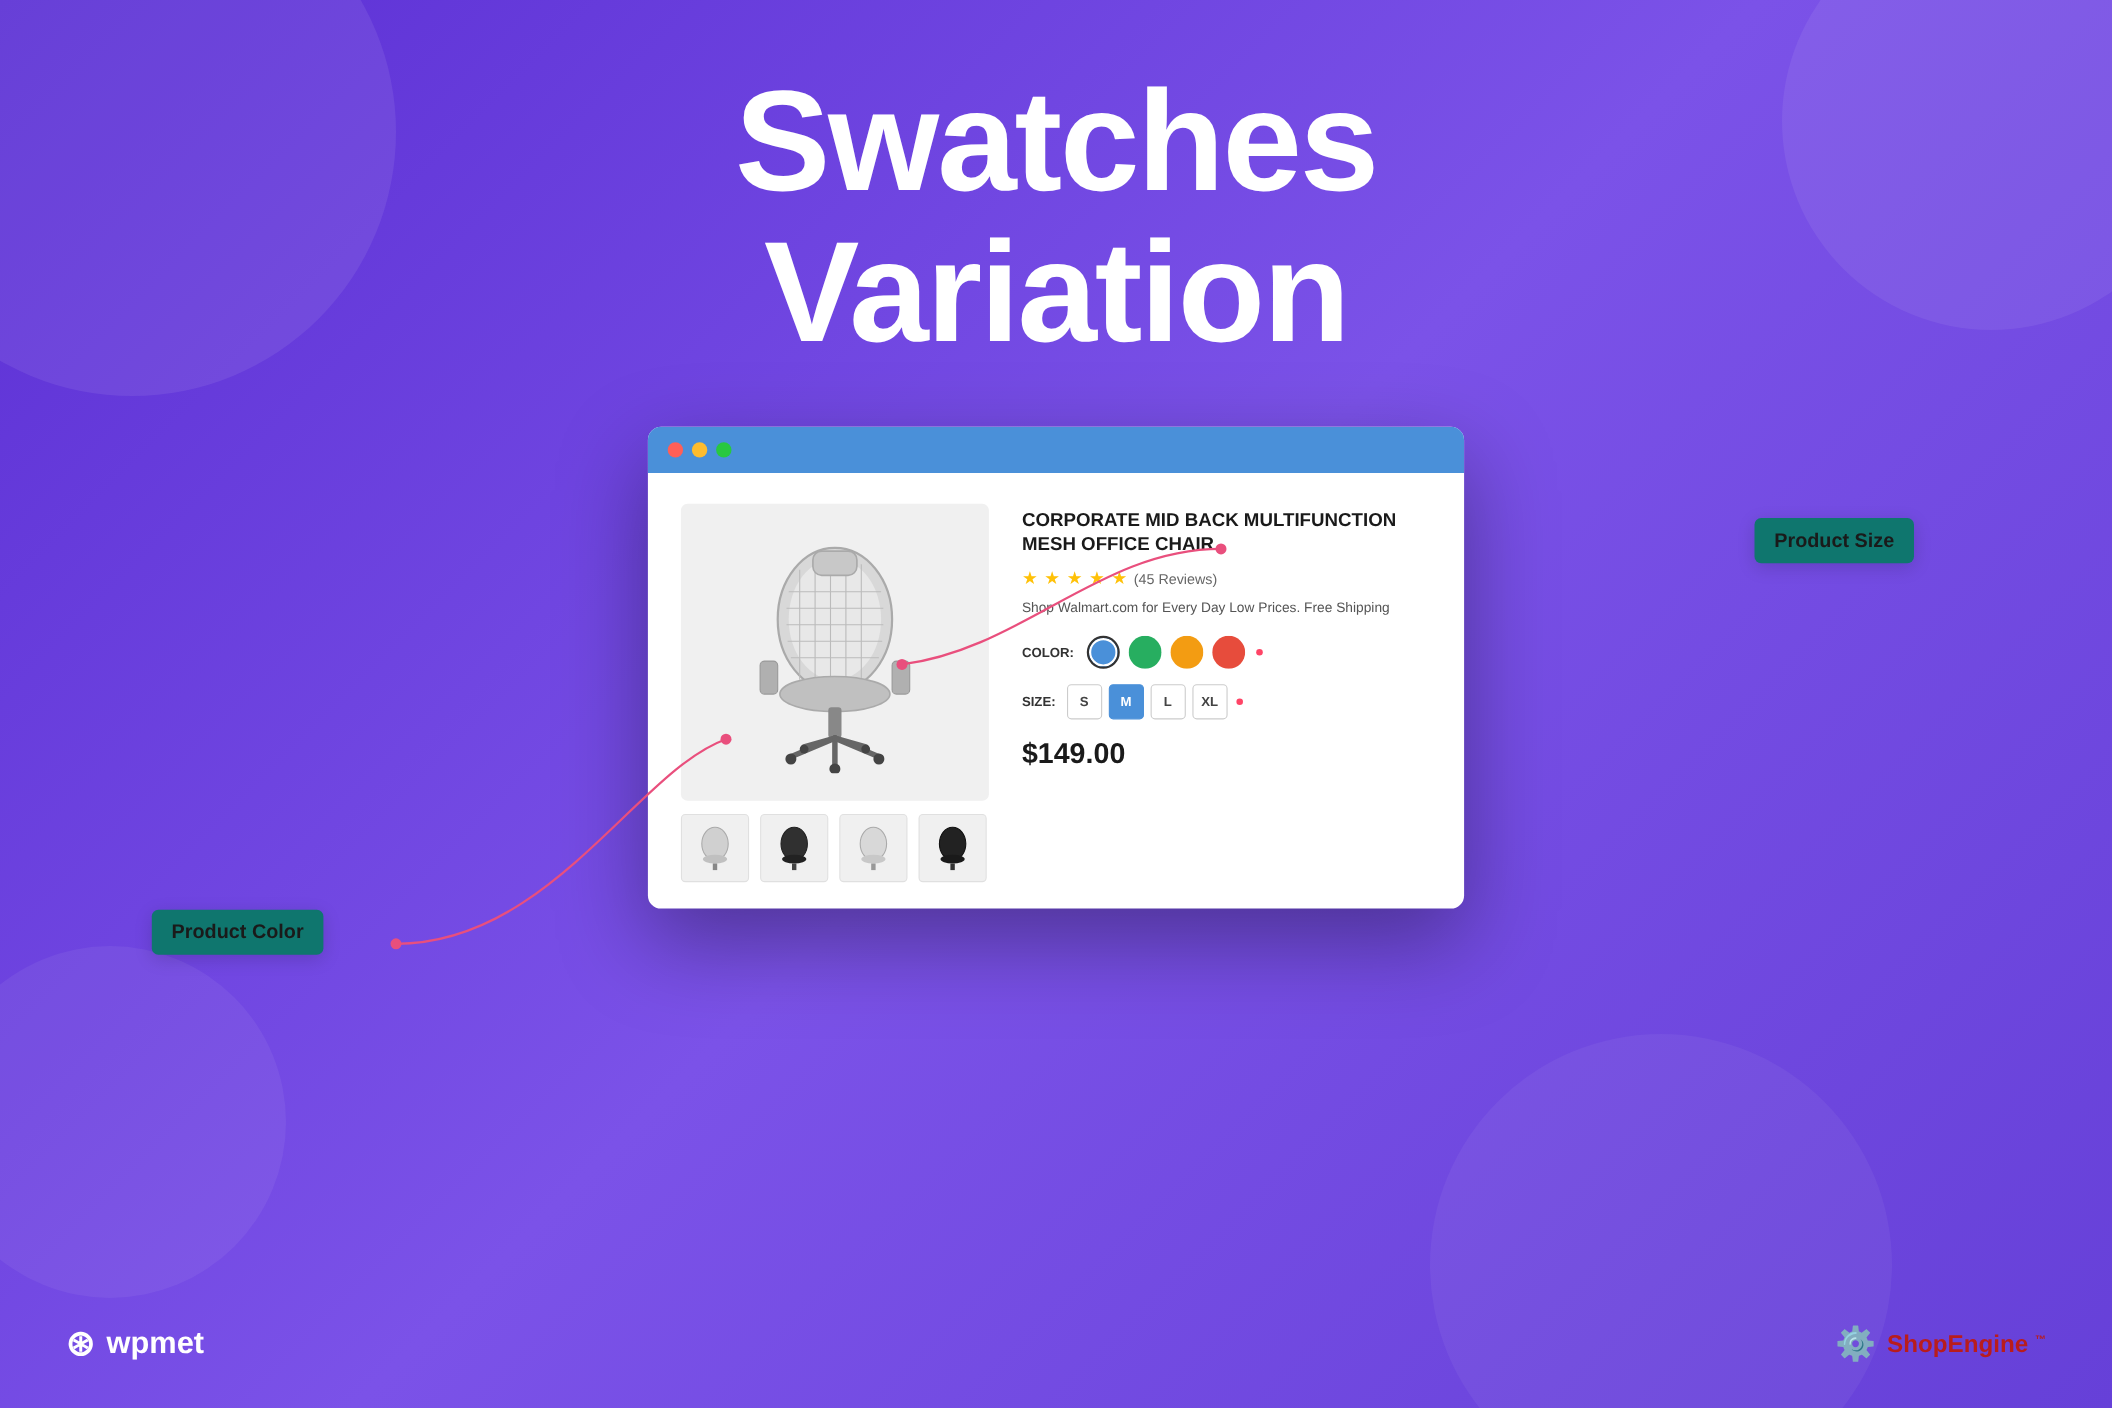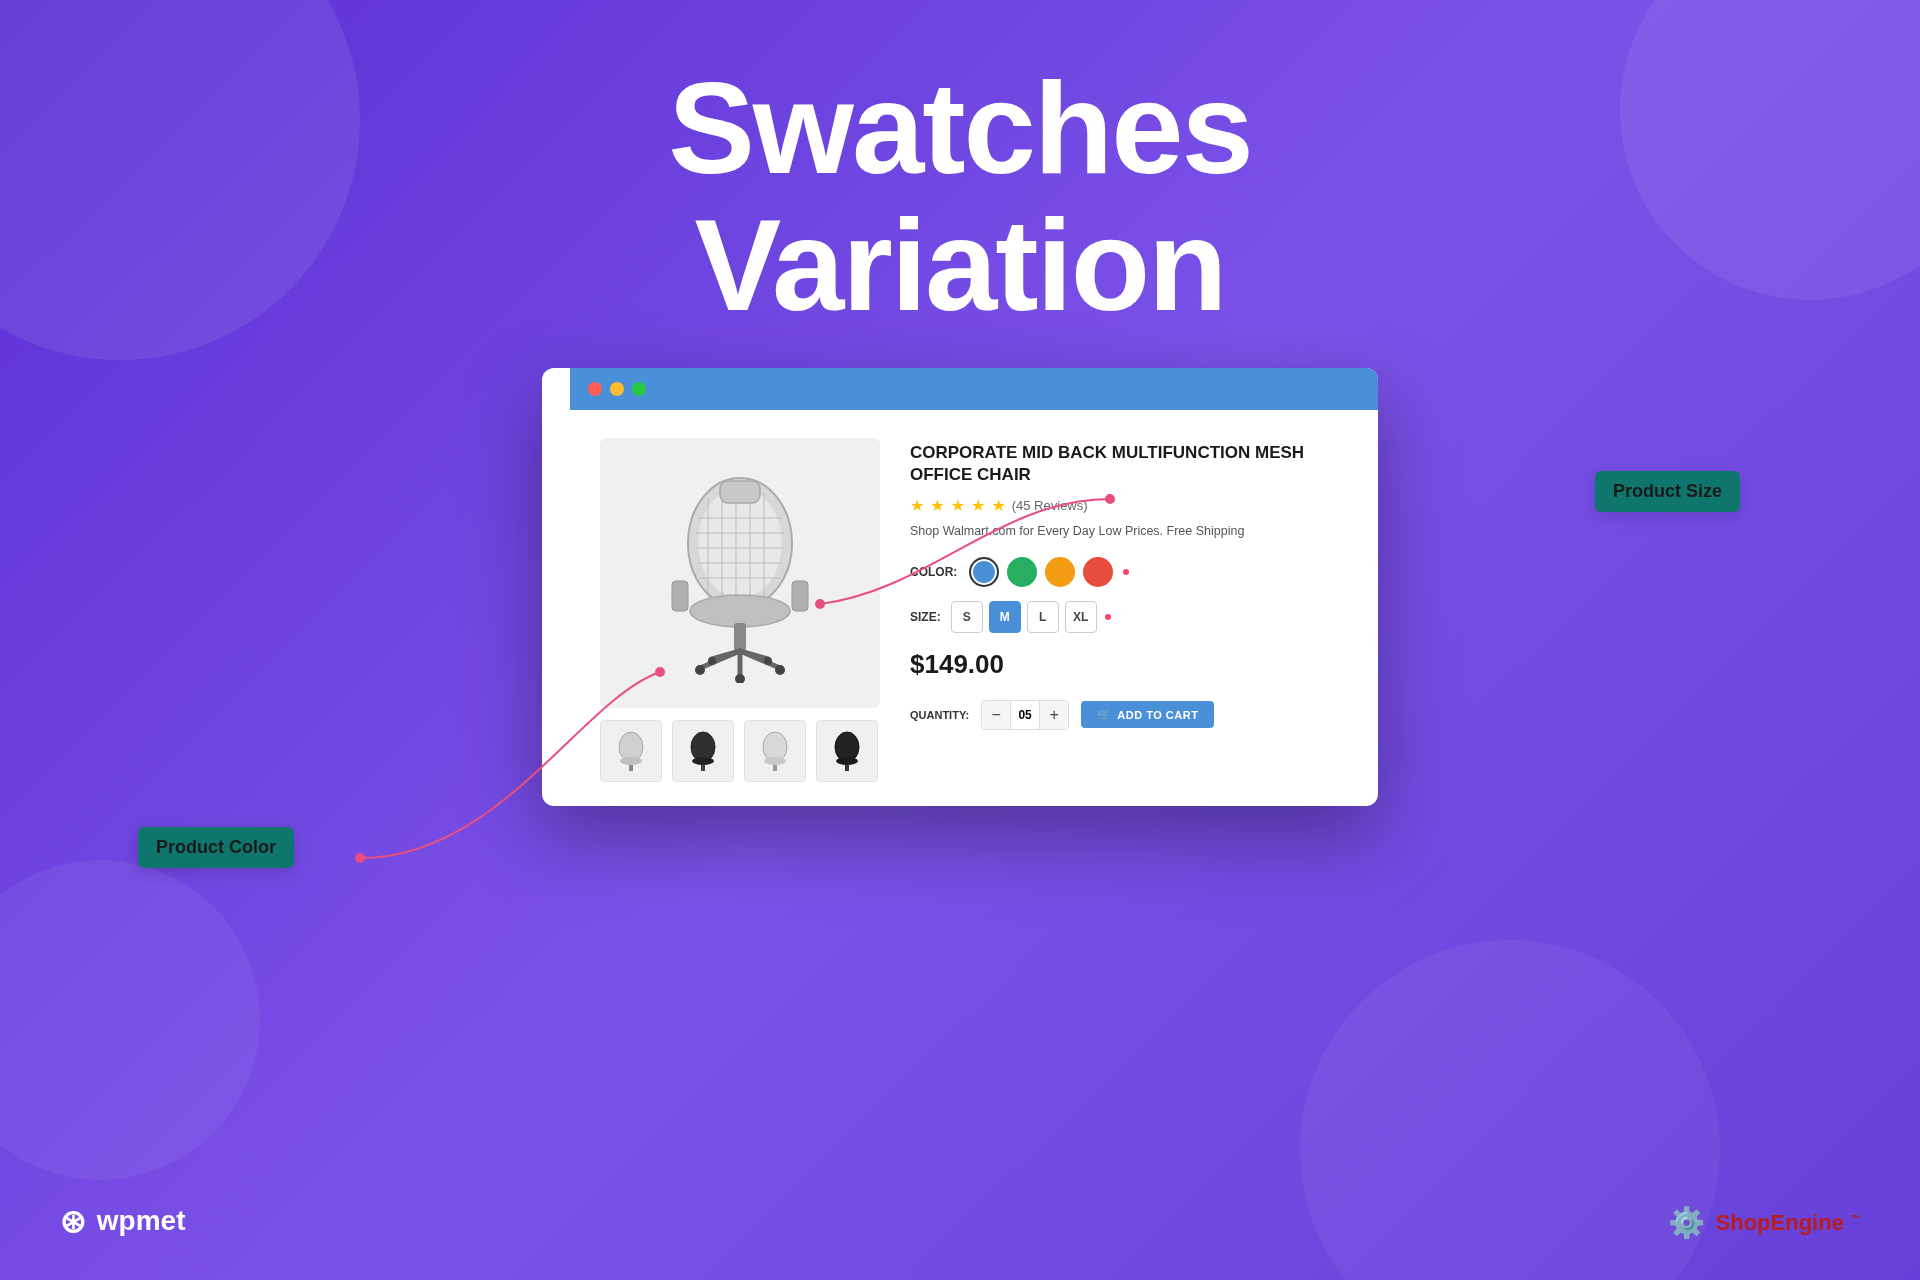--- a/index.html
+++ b/index.html
@@ -60,29 +60,28 @@
       color: #ffffff;
       font-size: 130px;
       font-weight: 900;
       line-height: 1.05;
       letter-spacing: -2px;
     }
 
     
     .browser-window {
       position: absolute;
-      top: 368px;
+      top: 388px;
       left: 50%;
       transform: translateX(-50%);
-      width: 836px;
+      width: 742px;
       background: #ffffff;
       border-radius: 12px;
       overflow: hidden;
       box-shadow: 0 30px 80px rgba(0,0,0,0.35);
-      padding-left: 28px;
     }
 
     .browser-titlebar {
       background: #4a90d9;
       padding: 14px 18px;
       display: flex;
       align-items: center;
       gap: 8px;
     }
     .browser-dot {
@@ -490,32 +489,20 @@
         <span class="size-label">SIZE:</span>
         <button class="size-btn">S</button>
         <button class="size-btn active">M</button>
         <button class="size-btn">L</button>
         <button class="size-btn">XL</button>
         <div class="size-dot"></div>
       </div>
 
       <div class="price">$149.00</div>
 
-      <div class="cart-row">
-        <span class="qty-label">QUANTITY:</span>
-        <div class="qty-controls">
-          <button class="qty-btn">−</button>
-          <div class="qty-value">05</div>
-          <button class="qty-btn">+</button>
-        </div>
-        <button class="add-to-cart-btn">
-          <span>🛒</span>
-          <span>ADD TO CART</span>
-        </button>
-      </div>
     </div>
   </div>
 </div>
 
 <div class="callout callout-product-color">
   <span>Product Color</span>
 </div>
 
 <div class="callout callout-product-size">
   <span>Product Size</span>

